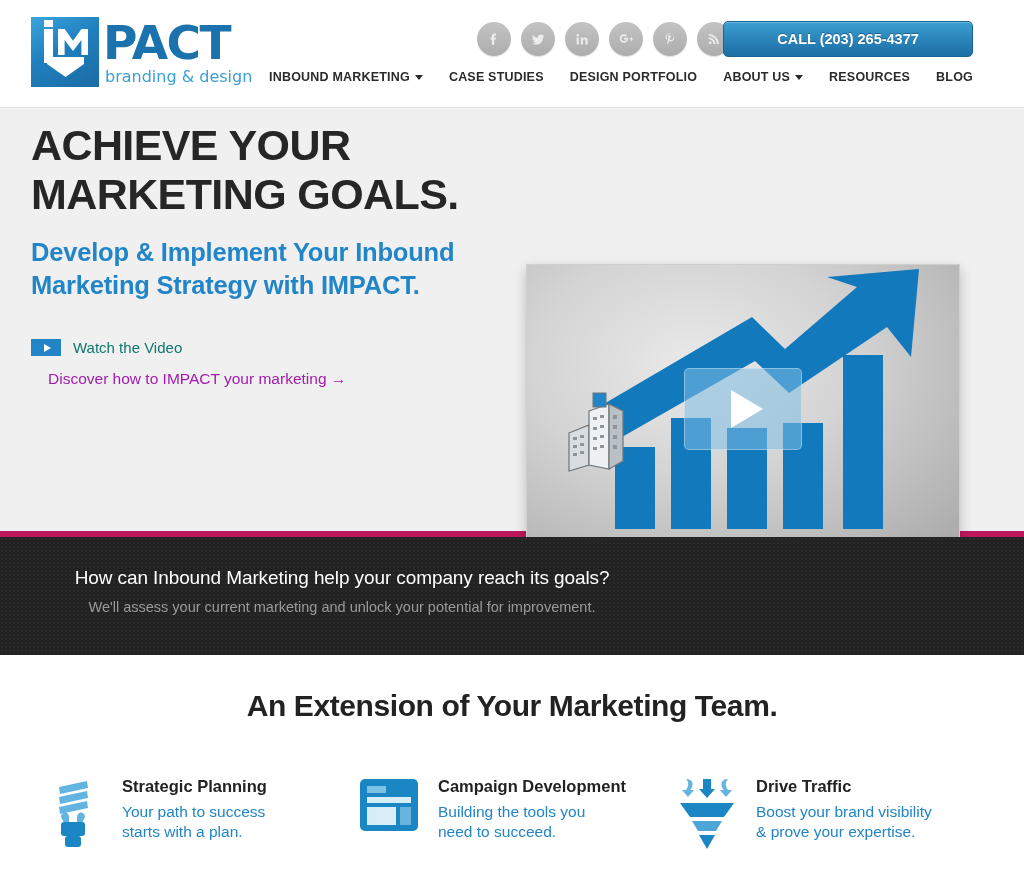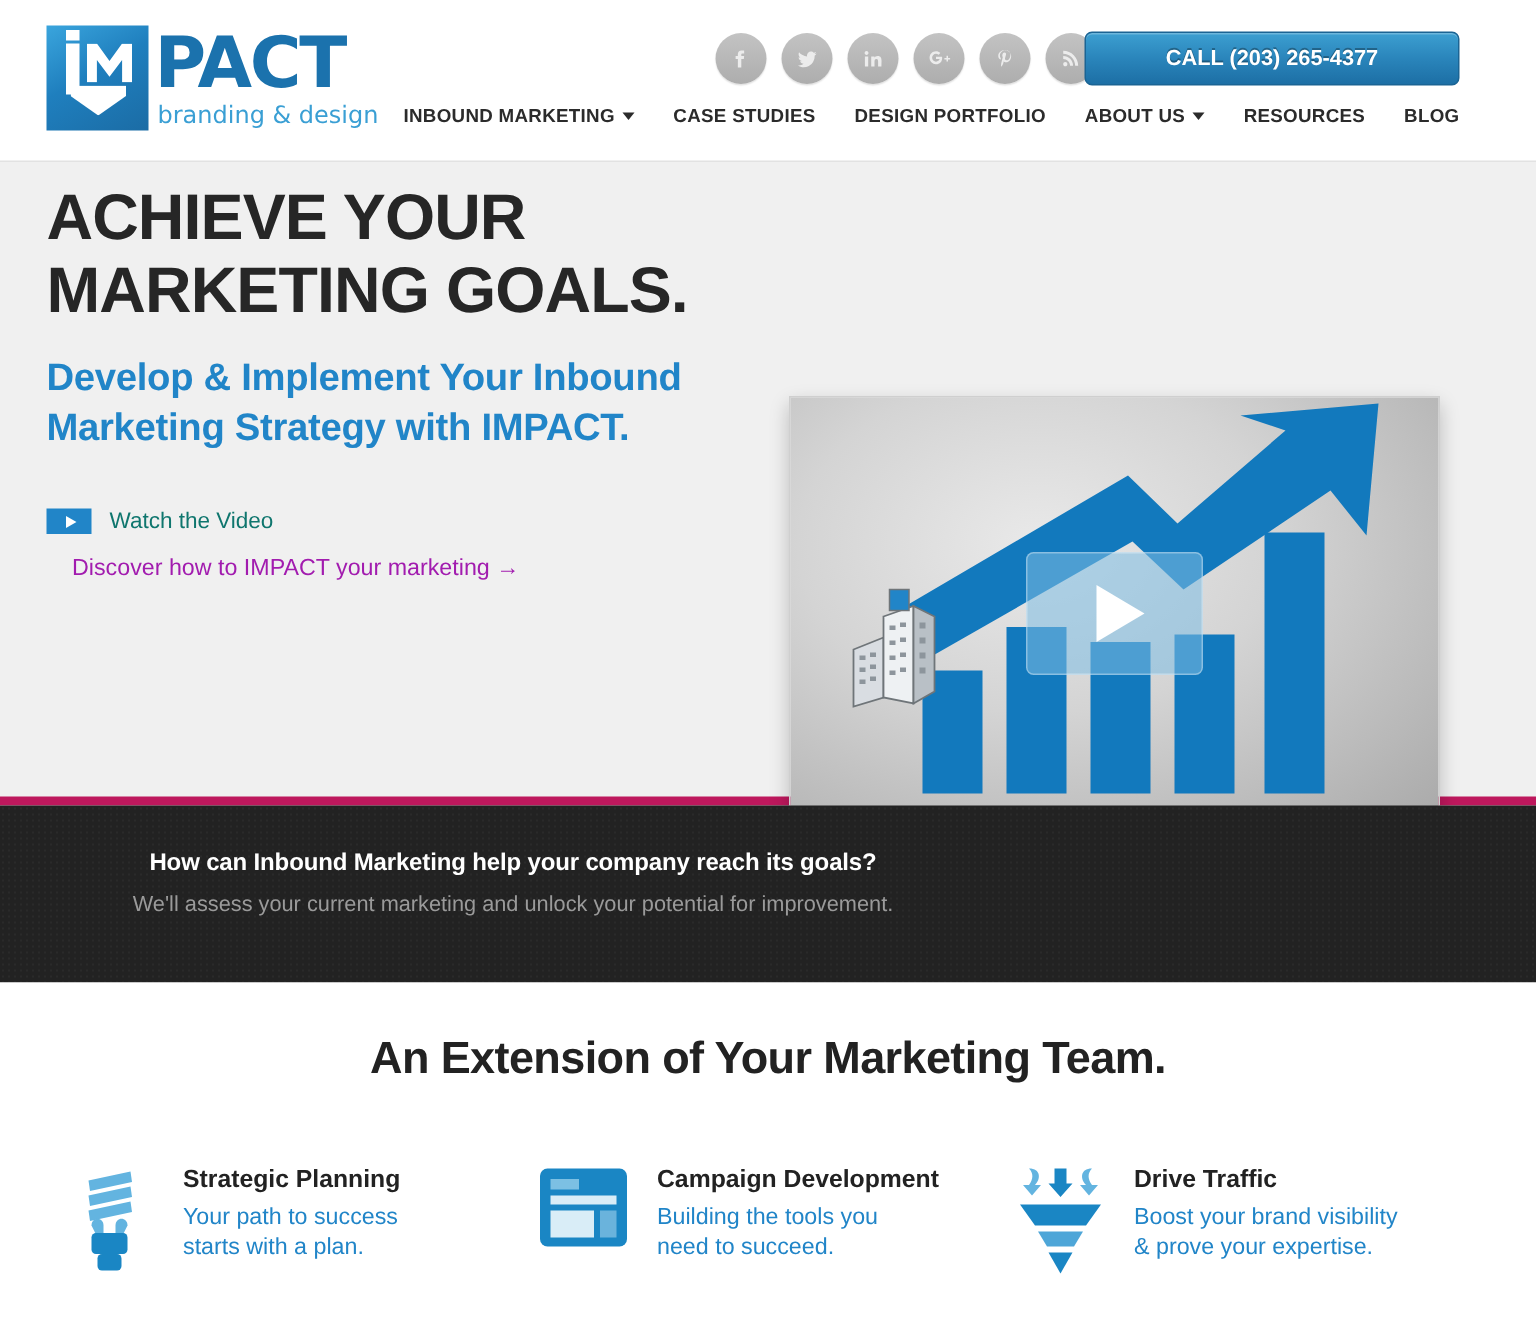--- a/index.html
+++ b/index.html
@@ -164,21 +164,21 @@
 
   
   .cta-band{
     position:relative; width:1024px; height:118px;
     background:#222222;
     background-image:radial-gradient(rgba(255,255,255,.035) 1px, transparent 1px);
     background-size:4px 4px;
   }
   .cta-text{ position:absolute; left:0; top:30px; width:684px; text-align:center; }
   .cta-h{
-    font-size:16px; font-weight:bold; color:#ffffff; letter-spacing:-.1px;
+    font-size:19px; font-weight:normal; color:#ffffff; letter-spacing:-.1px;
   }
   .cta-p{
     margin-top:10px; font-size:14.5px; color:#9a9a9a;
   }
 
   
   .features{ position:relative; width:1024px; height:237px; background:#fff; }
   .features-title{
     text-align:center; padding-top:34px;
     font-size:30px; font-weight:bold; color:#222; letter-spacing:-.4px;

